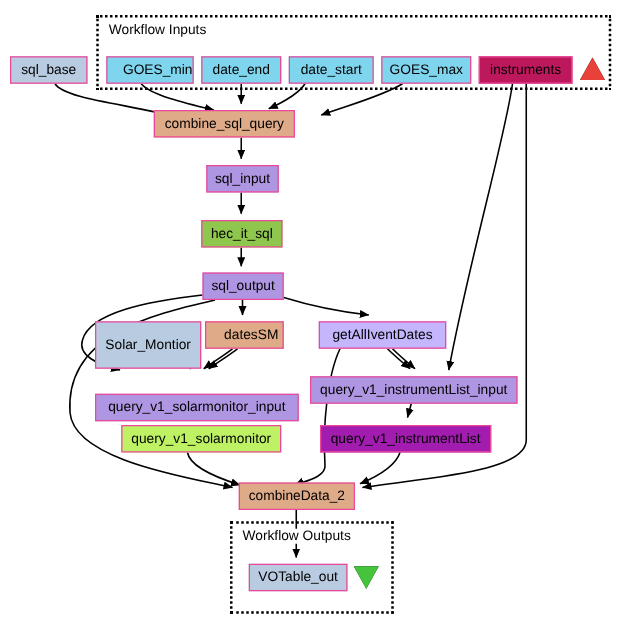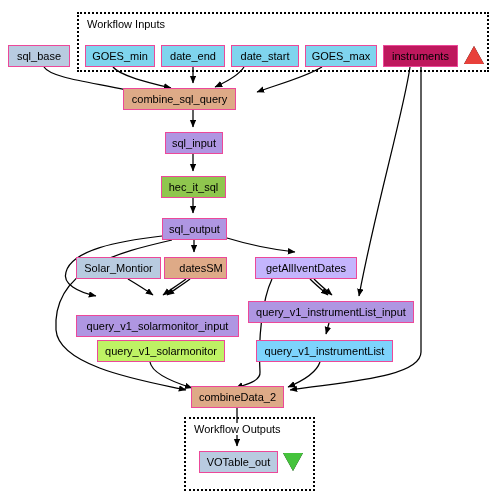--- a/index.html
+++ b/index.html
@@ -109,21 +109,21 @@
   <div class="cluster" style="left:77px; top:12px; width:412px; height:60px;"></div>
   <div class="cluster-label" style="left:85px; top:18px;">Workflow Inputs</div>
 
   <div class="cluster" style="left:184px; top:417px; width:131px; height:74px;"></div>
   <div class="cluster-label" style="left:192px; top:423px;">Workflow Outputs</div>
 
   <div class="node" style="left:8px; top:45px; width:62px; height:22px; background:#b8cbe0;">
       <span>sql_base</span>
     </div>
 
-  <div class="node" style="left:85px; top:45px; width:70px; height:22px; background:#7fd4ee;">
+  <div class="node" style="left:85px; top:45px; width:70px; height:22px; background:#7fd4ee;justify-content:flex-end;">
       <span>GOES_min</span>
     </div>
 
   <div class="node" style="left:161px; top:45px; width:64px; height:22px; background:#7fd4ee;">
       <span>date_end</span>
     </div>
 
   <div class="node" style="left:231px; top:45px; width:68px; height:22px; background:#7fd4ee;">
       <span>date_start</span>
     </div>
@@ -147,21 +147,21 @@
     </div>
 
   <div class="node" style="left:161px; top:176px; width:65px; height:22px; background:#8fc64e;">
       <span>hec_it_sql</span>
     </div>
 
   <div class="node" style="left:162px; top:218px; width:65px; height:22px; background:#af96e2;">
       <span>sql_output</span>
     </div>
 
-  <div class="node" style="left:76px; top:257px; width:85px; height:22px; background:#b8cbe0;">
+  <div class="node" style="left:76px; top:257px; width:85px; height:38px; background:#b8cbe0;">
       <span>Solar_Montior</span>
     </div>
 
   <div class="node" style="left:164px; top:257px; width:63px; height:22px; background:#deaa87;padding-left:11px;">
       <span>datesSM</span>
     </div>
 
   <div class="node" style="left:255px; top:257px; width:102px; height:22px; background:#c4b5fd;">
       <span>getAllIventDates</span>
     </div>
@@ -171,21 +171,21 @@
     </div>
 
   <div class="node" style="left:248px; top:301px; width:166px; height:22px; background:#af96e2;">
       <span>query_v1_instrumentList_input</span>
     </div>
 
   <div class="node" style="left:97px; top:340px; width:128px; height:22px; background:#bef264;">
       <span>query_v1_solarmonitor</span>
     </div>
 
-  <div class="node" style="left:256px; top:340px; width:137px; height:22px; background:#7dd3fc;">
+  <div class="node" style="left:256px; top:340px; width:137px; height:22px; background:#a21caf;">
       <span>query_v1_instrumentList</span>
     </div>
 
   <div class="node" style="left:191px; top:386px; width:93px; height:22px; background:#deaa87;">
       <span>combineData_2</span>
     </div>
 
   <div class="node" style="left:199px; top:451px; width:79px; height:22px; background:#b8cbe0;">
       <span>VOTable_out</span>
     </div>

